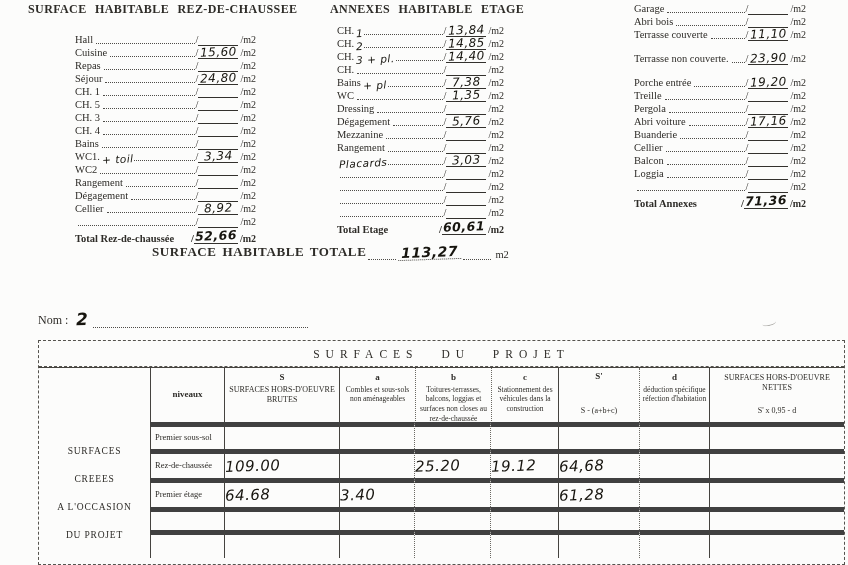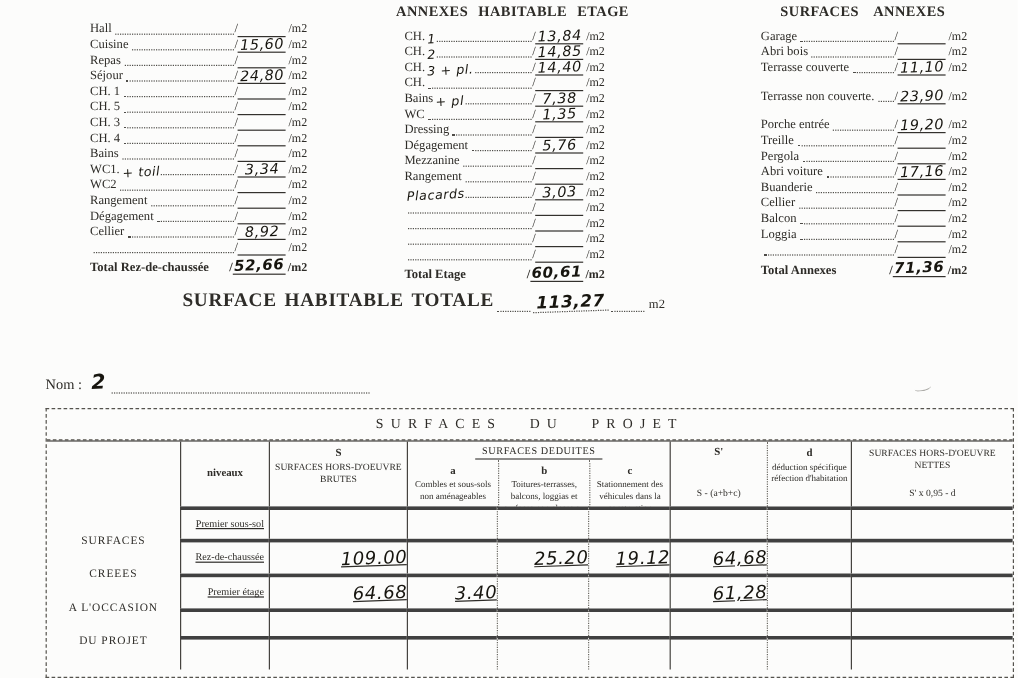--- a/index.html
+++ b/index.html
@@ -27,21 +27,21 @@
   .slash { flex:0 0 auto; margin-bottom:0; }
   .val { flex:0 0 40px; border-bottom:1.2px solid #33312d; text-align:center; height:13px; position:relative; }
   .val .hv { font-size:12px; position:relative; top:0px; }
   .unit { flex:0 0 auto; margin-left:2px; font-size:10px; }
   .total-row { display:flex; align-items:flex-end; height:14px; font-size:10.5px; font-weight:bold; margin-top:2px; white-space:nowrap; }
   .total-row .spacer { flex:1 1 auto; }
   .total-row .val { flex:0 0 44px; height:14px; }
   .total-row .hv { font-size:12.5px; font-weight:600; }
   
   .grand-total { position:absolute; left:152px; top:244px; display:flex; align-items:flex-end; height:16px; }
-  .gt-label { font-weight:bold; font-size:16px; letter-spacing:.6px; word-spacing:2px; }
+  .gt-label { font-weight:bold; font-size:13px; letter-spacing:.6px; word-spacing:2px; }
   .tl-dots { display:inline-block; width:28px; border-bottom:1px dotted #4e4c48; height:12px; margin:0 2px; }
   .gt-val { font-size:14px; font-weight:600; border-bottom:1px dotted #4e4c48; padding:0 3px; }
   .gt-unit { font-size:10.5px; margin-left:2px;font-family:Liberation Serif, serif; }
   
   .nom-line { position:absolute; left:38px; top:308px; display:flex; align-items:flex-end; height:20px; }
   .nom-label { font-size:12px; }
   .nom-val { font-size:17px; font-weight:600; margin:0 4px 0 8px; }
   .nom-dots { display:inline-block; width:215px; border-bottom:1px dotted #4e4c48; height:14px; }
   .stray-mark { position:absolute; left:762px; top:320px; width:14px; height:6px; border-bottom:1.5px solid #6b6963; border-radius:0 0 60% 40%; transform:rotate(-8deg); opacity:.55; }
   
@@ -50,21 +50,21 @@
   .pt-title { font-size:11.5px; letter-spacing:6px; word-spacing:14px; }
   .pt-subrow { height:30px; padding:7px 0 0 4px; }
   .pt-subtitle { font-weight:bold; font-size:11.5px; letter-spacing:1.2px; word-spacing:5px; }
   .grid {
     display:grid; width:100%;
     grid-template-columns:111px 74px 115px 75px 76px 68px 81px 70px auto;
     grid-template-rows:54px 27px 29px 29px 23px 28px;
     border-top:1px solid #45433f;
   }
   .cell { position:relative; font-size:8px; line-height:1.25; text-align:center; overflow:hidden; }
-  .cell.body { border-top:3px solid #404040; display:flex; align-items:center; justify-content:flex-end;text-decoration:underline; }
+  .cell.body { border-top:5px solid #404040; display:flex; align-items:center; justify-content:flex-start; }
   .bl-solid { border-left:1px solid #45433f; }
   .bl-dot { border-left:1px dotted #6b6963; }
   .hdr { display:flex; flex-direction:column; align-items:center; }
   .hdr-niveaux { justify-content:center; font-size:9px;font-weight:bold; }
   .hdr-pad { padding-top:4px; }
   .hdr-letter { font-weight:bold; font-size:9px; line-height:1.3; }
   .hdr-desc { font-size:7.5px; line-height:1.3; padding:1px 2px; }
   .grp { grid-column:4 / span 3; display:flex; flex-direction:column; }
   .grp-title-wrap { text-align:center; padding-top:2px; }
   .grp-title { display:inline-block; font-size:8.5px; letter-spacing:.5px; border-bottom:1px solid #45433f; padding:0 6px 1px 6px; }
@@ -77,20 +77,21 @@
   .grp-label { font-size:9.5px; letter-spacing:.8px; white-space:nowrap; }
   .niveau-txt { font-size:8.5px; line-height:1.3; padding:0 4px; }
   .hbig { font-size:15px; transform:rotate(-2deg); }
 </style>
 </head>
 <body>
 
 <div class="page">
 
   <div class="sec" style="left:28px; width:248px;">
+    <div class="sec-title">SURFACE HABITABLE  REZ-DE-CHAUSSEE</div>
     <div class="rows" style="margin-left:47px; width:181px;margin-top:16px;">
 
         <div class="srow">
           <span class="lbl printed">Hall</span>
           <span class="lblhand hand"></span>
           <span class="dots"></span>
           <span class="slash printed">/</span>
           <span class="val"><span class="hv hand"></span></span>
           <span class="unit printed">/m2</span>
         </div>
@@ -372,21 +373,20 @@
     <div class="total-row" style="margin-left:7px; width:167px;">
       <span>Total Etage</span>
       <span class="spacer"></span>
       <span class="slash">/</span>
       <span class="val"><span class="hv hand">60,61</span></span>
       <span class="unit">/m2</span>
     </div>
   </div>
 
   <div class="sec" style="left:630px; width:178px;">
-    <div class="sec-title" style="word-spacing:9px;">SURFACES  ANNEXES</div>
     <div class="rows" style="margin-left:4px; width:172px;">
 
         <div class="srow">
           <span class="lbl printed">Garage</span>
           <span class="lblhand hand"></span>
           <span class="dots"></span>
           <span class="slash printed">/</span>
           <span class="val"><span class="hv hand"></span></span>
           <span class="unit printed">/m2</span>
         </div>
@@ -538,23 +538,20 @@
       </div>
 
       <div class="cell bl-solid hdr hdr-niveaux" style="grid-row:1;grid-column:2;">
         <span>niveaux</span>
       </div>
       <div class="cell bl-solid hdr hdr-pad" style="grid-row:1;grid-column:3;">
         <span class="hdr-letter">S</span>
         <span class="hdr-desc" style="font-size:8px;">SURFACES HORS-D'OEUVRE BRUTES</span>
       </div>
       <div class="cell bl-solid grp" style="grid-row:1;">
-        <div class="grp-title-wrap">
-          <span class="grp-title">SURFACES  DEDUITES</span>
-        </div>
         <div class="grp-sub">
           <div class="hdr hdr-pad">
             <span class="hdr-letter">a</span>
             <span class="hdr-desc">Combles et sous-sols non aménageables</span>
           </div>
           <div class="hdr hdr-pad bl-dot">
             <span class="hdr-letter">b</span>
             <span class="hdr-desc">Toitures-terrasses, balcons, loggias et surfaces non closes au rez-de-chaussée</span>
           </div>
           <div class="hdr hdr-pad bl-dot">

